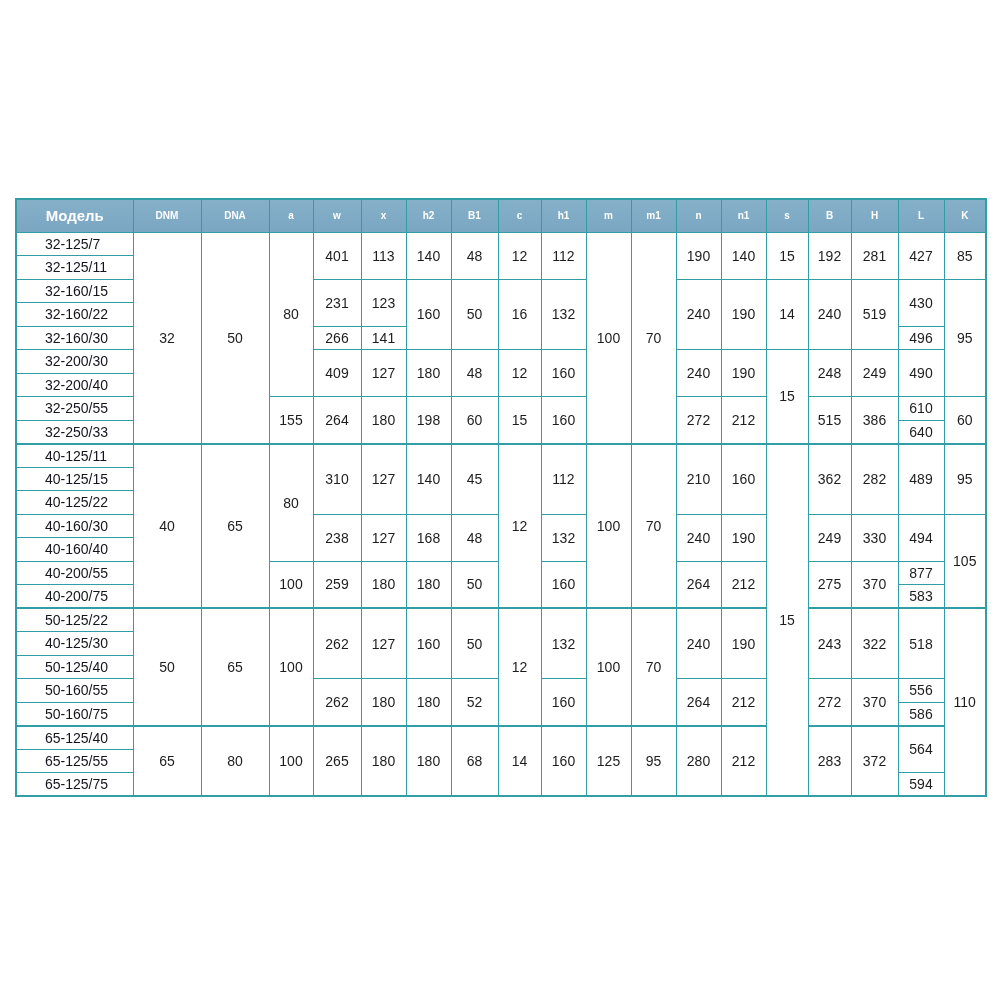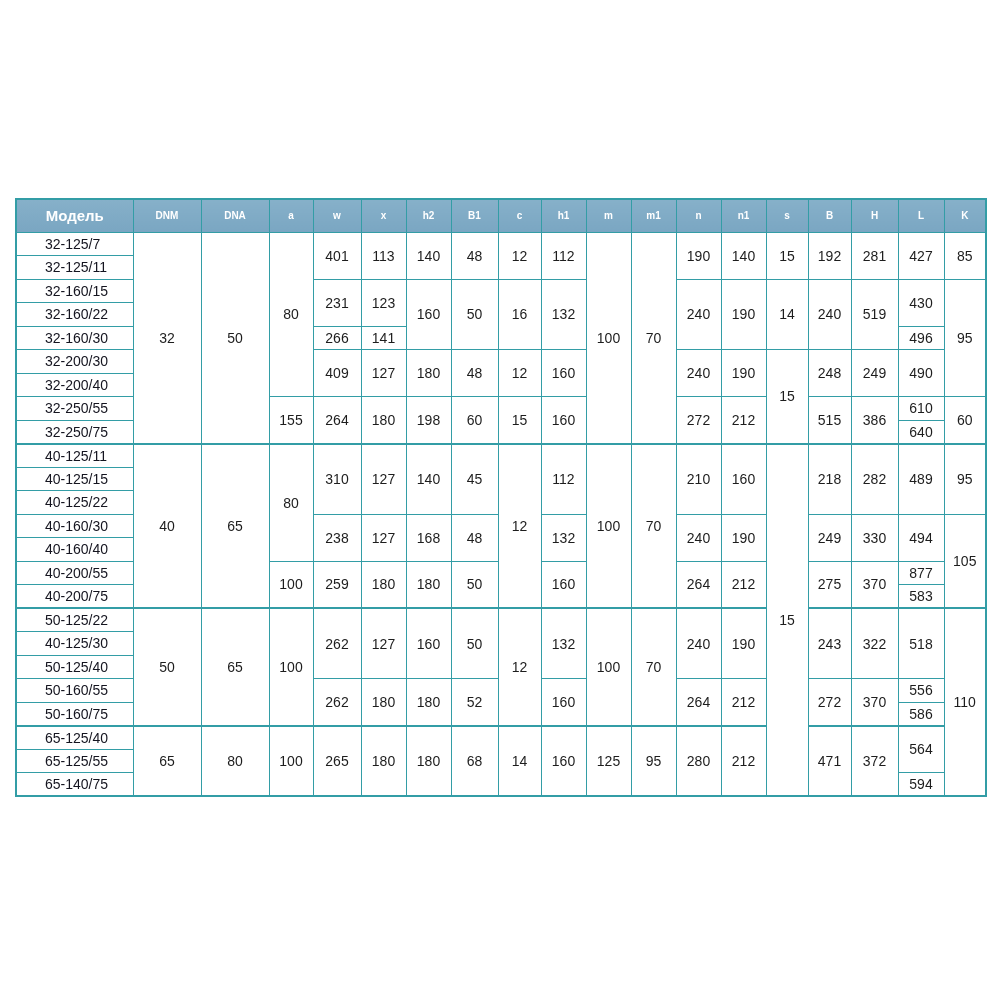--- a/index.html
+++ b/index.html
@@ -185,40 +185,40 @@
           <td rowspan="2">15</td>
           <td rowspan="2">160</td>
           <td rowspan="2">272</td>
           <td rowspan="2">212</td>
           <td rowspan="2">515</td>
           <td rowspan="2">386</td>
           <td>610</td>
           <td rowspan="2">60</td>
         </tr>
         <tr>
-          <td class="model-cell">32-250/75</td>
+          <td class="model-cell">32-250/33</td>
           <td>640</td>
         </tr>
         <tr class="group-start">
           <td class="model-cell">40-125/11</td>
           <td rowspan="7">40</td>
           <td rowspan="7">65</td>
           <td rowspan="5">80</td>
           <td rowspan="3">310</td>
           <td rowspan="3">127</td>
           <td rowspan="3">140</td>
           <td rowspan="3">45</td>
           <td rowspan="7">12</td>
           <td rowspan="3">112</td>
           <td rowspan="7">100</td>
           <td rowspan="7">70</td>
           <td rowspan="3">210</td>
           <td rowspan="3">160</td>
           <td rowspan="15">15</td>
-          <td rowspan="3">218</td>
+          <td rowspan="3">362</td>
           <td rowspan="3">282</td>
           <td rowspan="3">489</td>
           <td rowspan="3">95</td>
         </tr>
         <tr>
           <td class="model-cell">40-125/15</td>
         </tr>
         <tr>
           <td class="model-cell">40-125/22</td>
         </tr>
@@ -308,26 +308,26 @@
           <td rowspan="3">265</td>
           <td rowspan="3">180</td>
           <td rowspan="3">180</td>
           <td rowspan="3">68</td>
           <td rowspan="3">14</td>
           <td rowspan="3">160</td>
           <td rowspan="3">125</td>
           <td rowspan="3">95</td>
           <td rowspan="3">280</td>
           <td rowspan="3">212</td>
-          <td rowspan="3">471</td>
+          <td rowspan="3">283</td>
           <td rowspan="3">372</td>
           <td rowspan="2">564</td>
         </tr>
         <tr>
           <td class="model-cell">65-125/55</td>
         </tr>
         <tr>
-          <td class="model-cell">65-140/75</td>
+          <td class="model-cell">65-125/75</td>
           <td>594</td>
         </tr>
       </tbody>
   </table>
 </div>
 
 </body></html>

